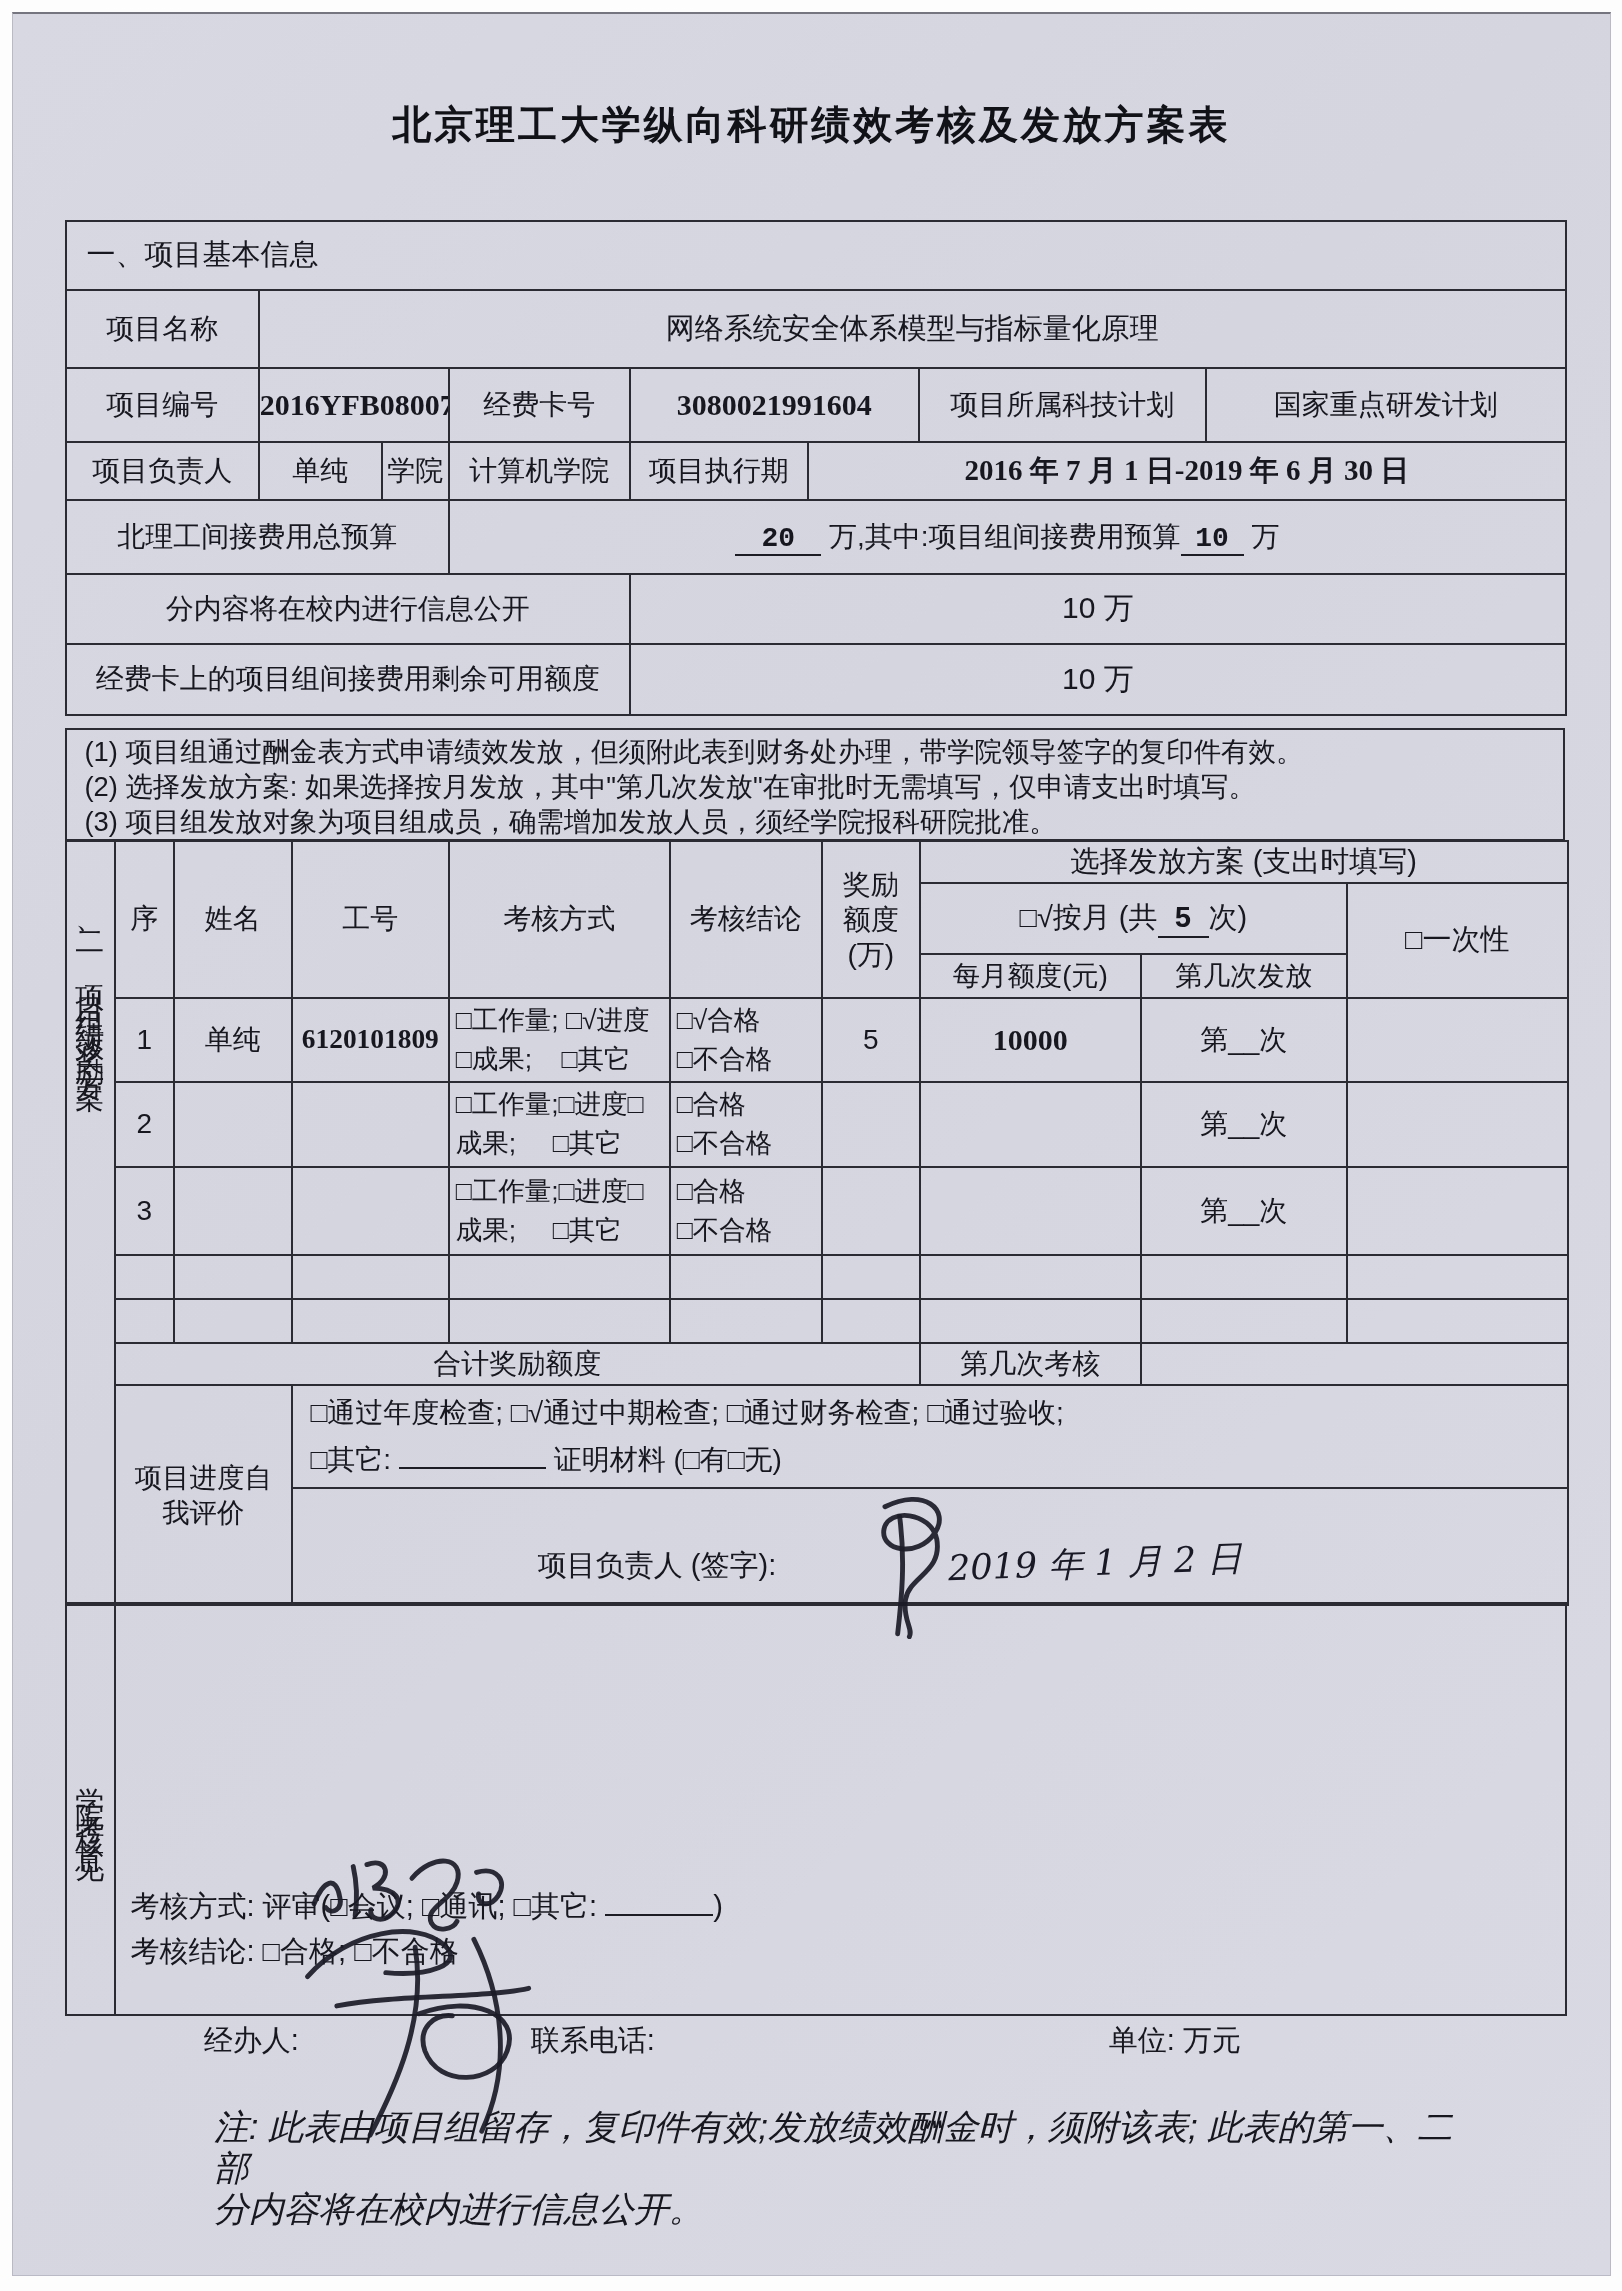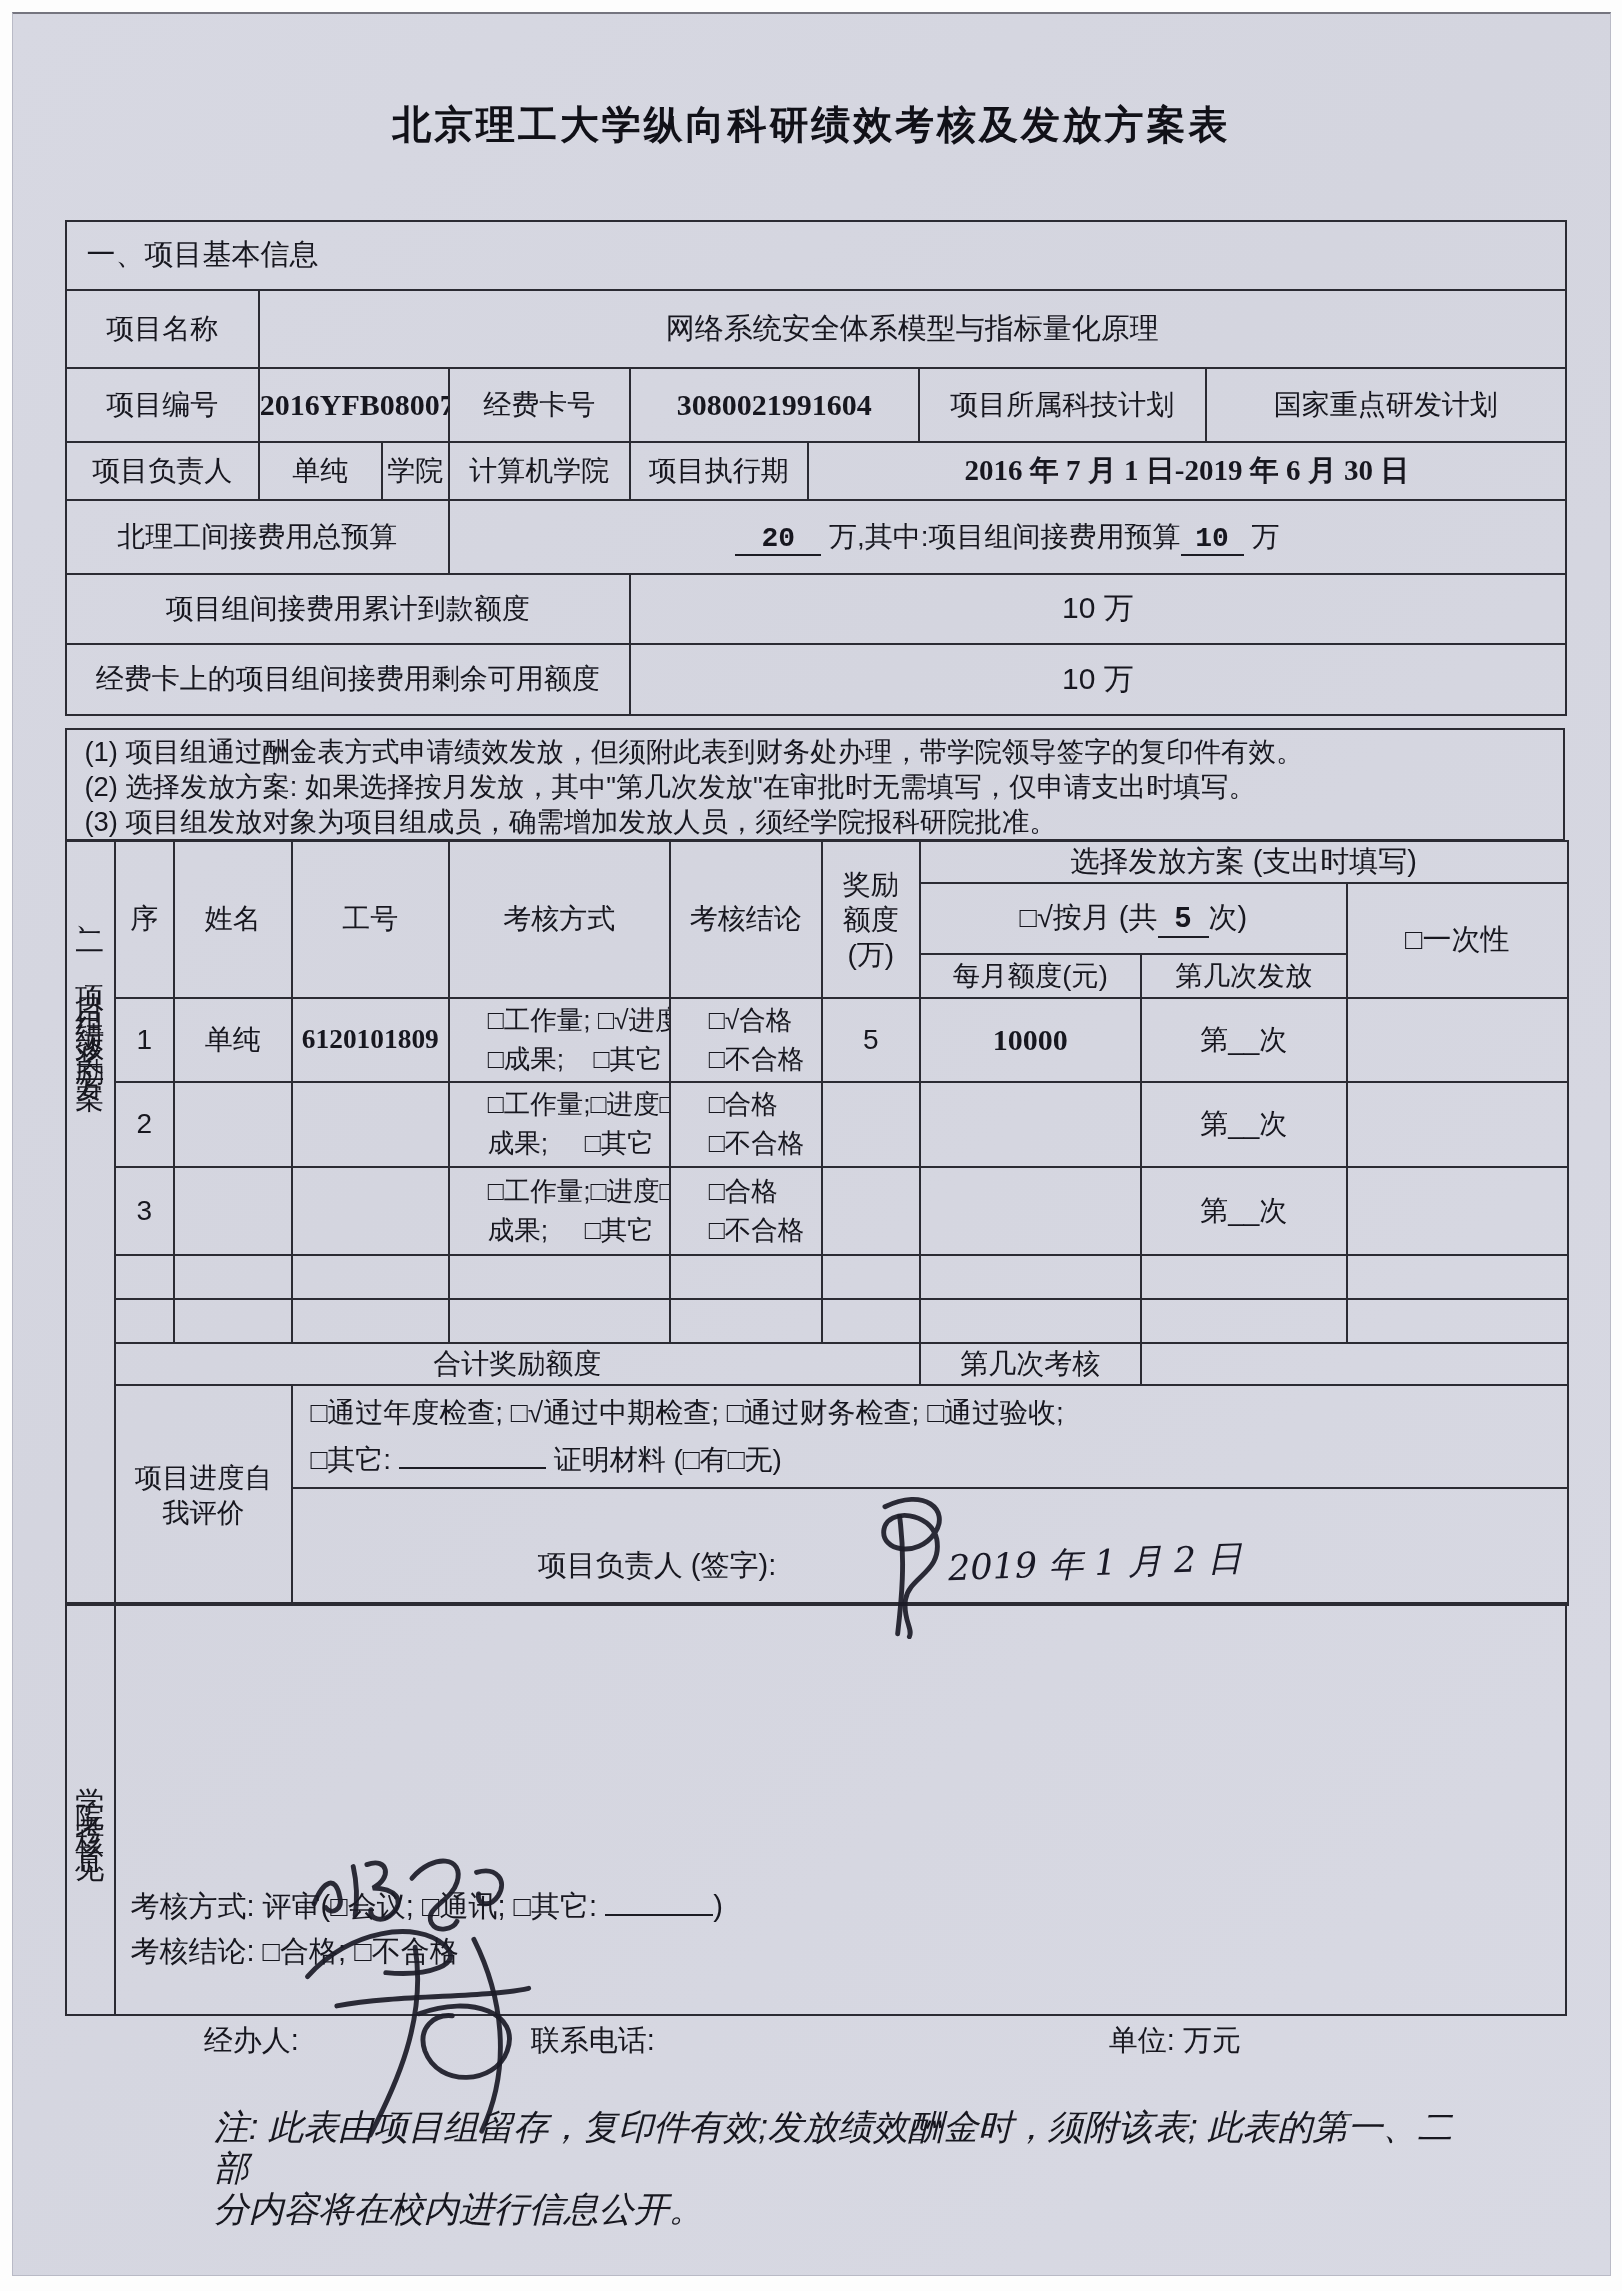--- a/index.html
+++ b/index.html
@@ -15,21 +15,21 @@
      font-size:28px;color:#17171f;overflow:hidden;}
   .lft{text-align:left;}
   .num{font-family:"Liberation Serif","DejaVu Serif",serif;font-weight:bold;font-size:30px;}
   .notesbox{position:absolute;left:52px;top:714px;width:1500px;height:113px;
             border:2px solid #2b2b33;box-sizing:border-box;font-size:27.4px;color:#17171f;
             padding:3.9px 0 0 17.6px;line-height:35px;}
   .vlabel{writing-mode:vertical-rl;text-orientation:upright;font-size:29px;
           letter-spacing:11.8px;display:inline-block;}
   .blank{display:inline-block;border-bottom:2px solid #1c1c24;text-align:center;
          font-family:Liberation Mono, monospace;font-weight:bold;}
-  .twoline div{line-height:39px;white-space:pre;text-align:left;padding-left:5.9px;font-size:26.5px;margin-left:32px;}
+  .twoline div{line-height:39px;white-space:pre;text-align:left;padding-left:5.9px;font-size:26.5px;}
   .amtcol div{line-height:35px;font-size:28px;}
   .pre{white-space:pre;}
   .hand{font-family:"DejaVu Serif","Liberation Serif",serif;font-style:italic;
         color:#191926;font-size:35px;display:inline-block;transform:rotate(-2deg);}
   .sig{position:absolute;pointer-events:none;}
   .sig path{fill:none;stroke:#1b1b27;stroke-width:5;stroke-linecap:round;opacity:0.92;}
   .footline{position:absolute;font-size:29px;color:#17171f;}
   .relbox{position:relative;width:100%;height:100%;}
   .dline{position:absolute;left:0;width:100%;text-align:left;padding-left:14.7px;
          font-size:29px;box-sizing:border-box;white-space:pre;}
@@ -80,21 +80,21 @@
       <td>项目执行期</td>
       <td colspan="3" class="num" style="font-size:29px;">2016 年 7 月 1 日-2019 年 6 月 30 日</td>
     </tr>
     <tr style="height:74px">
       <td colspan="3">北理工间接费用总预算</td>
       <td colspan="5">
         <span class="blank" style="min-width:86px;">20</span><span> 万,其中:项目组间接费用预算</span><span class="blank" style="min-width:63px;">10</span><span> 万</span>
       </td>
     </tr>
     <tr style="height:70px">
-      <td colspan="4">项目组间接费用累计到款额度</td>
+      <td colspan="4">分内容将在校内进行信息公开</td>
       <td colspan="4" style="font-size:30px;">10 万</td>
     </tr>
     <tr style="height:71px">
       <td colspan="4">经费卡上的项目组间接费用剩余可用额度</td>
       <td colspan="4" style="font-size:30px;">10 万</td>
     </tr>
   </tbody>
       </table>
 
   <div class="notesbox">

